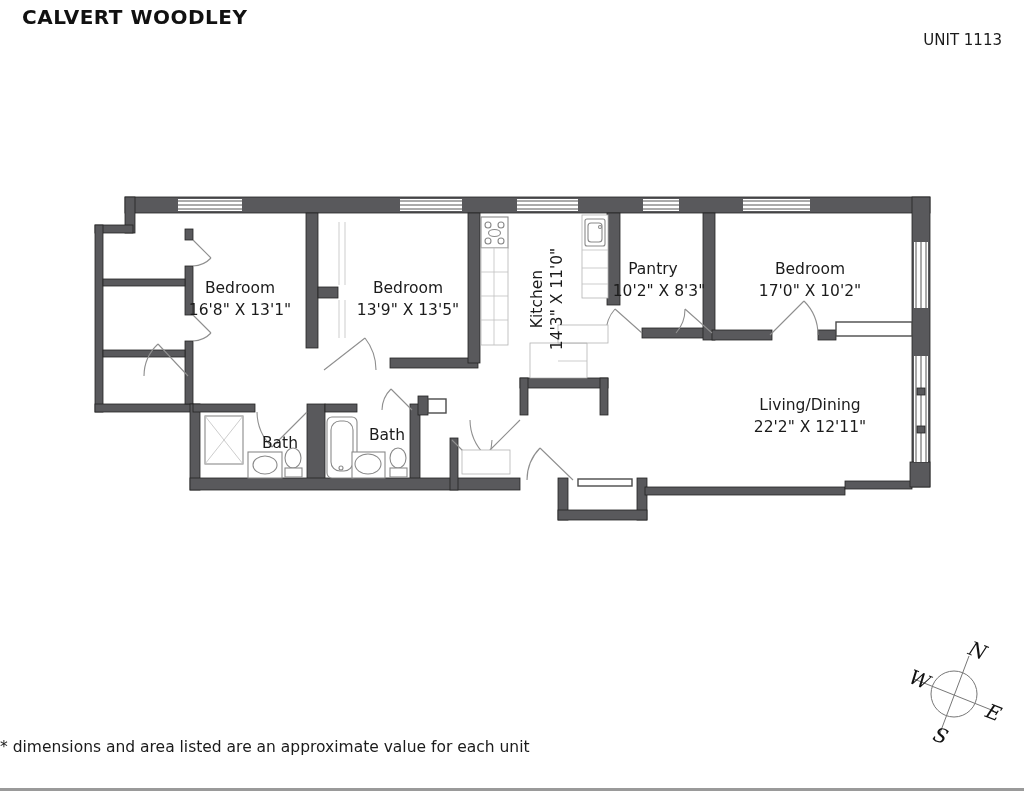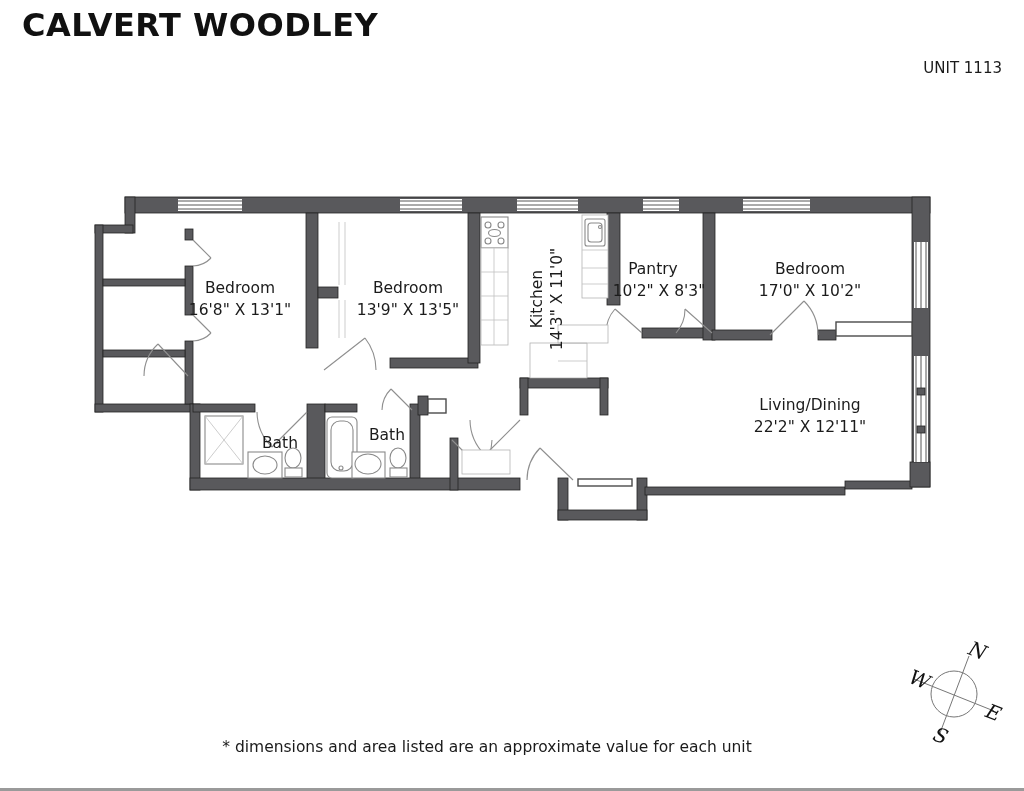--- a/index.html
+++ b/index.html
@@ -1,21 +1,21 @@
 <!DOCTYPE html>
 <html><head>
 <meta charset="utf-8">
 <style>
   html,body{margin:0;padding:0;background:#ffffff;}
   #page{position:relative;width:1024px;height:791px;background:#ffffff;overflow:hidden;
         font-family:"DejaVu Sans","Liberation Sans",sans-serif;}
-  .title{position:absolute;left:22px;top:4px;font-size:32px;font-weight:bold;
+  .title{position:absolute;left:22px;top:4px;font-size:20px;font-weight:bold;
          color:#111;line-height:1.32;letter-spacing:0.5px;}
-  .unit{position:absolute;top:31px;right:22px;font-size:15px;color:#1b1b1b;margin-top:28px;}
-  .footnote{position:absolute;top:738px;left:0;width:974px;text-align:center;
+  .unit{position:absolute;top:31px;right:22px;font-size:15px;color:#1b1b1b;}
+  .footnote{position:absolute;top:738px;left:0;width:974px;text-align:left;
             font-size:15.5px;color:#1b1b1b;}
   .bottom-edge{position:absolute;left:0;bottom:0;width:100%;height:3px;background:#9a9a9a;}
   svg{position:absolute;left:0;top:0;}
   .wall{fill:#59595c;stroke:#232323;stroke-width:0.8;}
   .win{fill:#ffffff;stroke:none;}
   .winline{stroke:#565656;stroke-width:1;fill:none;}
   .thin{stroke:#4a4a4a;stroke-width:1.4;fill:#ffffff;}
   .door{stroke:#8f8f8f;stroke-width:1.1;fill:none;}
   .fix{stroke:#8a8a8a;stroke-width:1.1;fill:#ffffff;}
   .grid{stroke:#b3b3b3;stroke-width:0.8;fill:#ffffff;}

